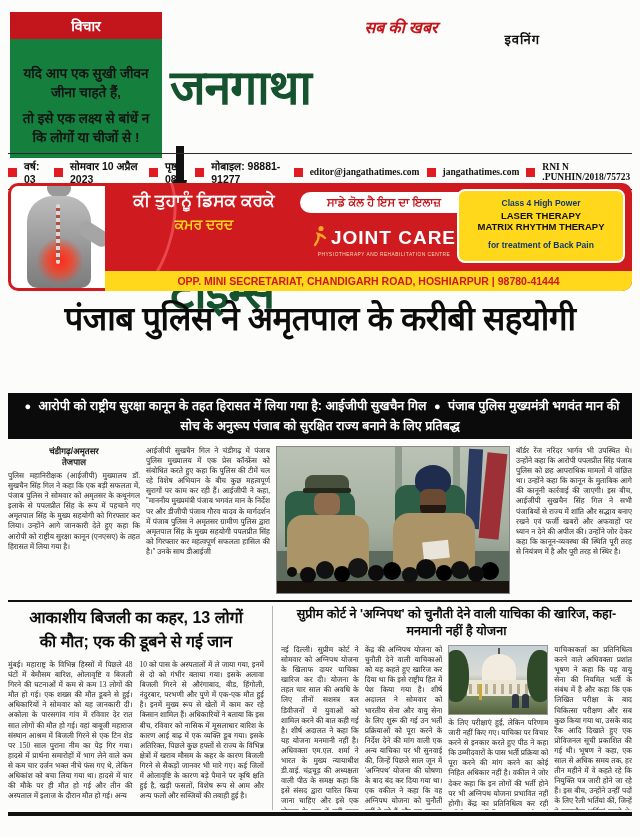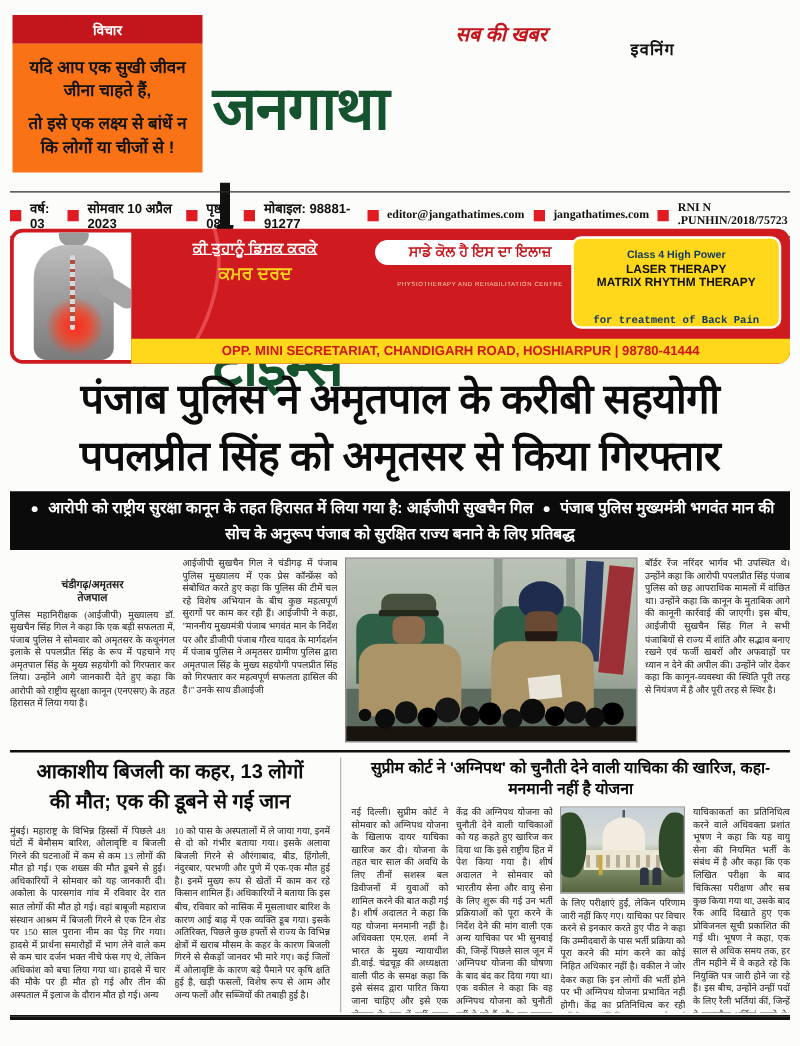--- a/index.html
+++ b/index.html
@@ -4,23 +4,23 @@
 <style>
   * { margin:0; padding:0; box-sizing:border-box; }
   html,body { background:#e9e9e9; }
   .page {
     position:relative; width:640px; height:837px; margin:0 auto;
     background:#fcfcfa; overflow:hidden;
     font-family:"Liberation Serif","DejaVu Serif",serif; color:#1c1c1c;
   }
   
   .thought-box { position:absolute; left:10px; top:12px; width:152px; }
-  .tb-title { background:#c3161c; color:#fff; text-align:center; font-family:Liberation Serif, serif;
-    font-weight:700; font-size:11px; padding:4px 0; }
-  .tb-body { background:#f97316; padding:9px 5px 11px; text-align:center;
+  .tb-title { background:#c3161c; color:#fff; text-align:center; font-family:Liberation Sans, sans-serif;
+    font-weight:700; font-size:14px; padding:4px 0; }
+  .tb-body { background:#15803d; padding:25px 5px 11px; text-align:center;
     font-family:"Liberation Sans","DejaVu Sans",sans-serif; font-weight:700; font-size:13.5px; line-height:19px; color:#141414; }
   .tb-body .tb-line2 { margin-top:7px; }
   
   .masthead { position:absolute; left:170px; top:16px; width:462px; height:132px;text-align:center; }
   .tagline { color:#c3161c; font-style:italic; font-weight:700; font-size:16px; }
   .edition { position:absolute; right:92px; top:14px; font-family:"Liberation Sans","DejaVu Sans",sans-serif;
     font-weight:800; font-size:13px; color:#121212; letter-spacing:1px; }
   .paper-title { margin-top:6px; display:flex; align-items:flex-start; gap:0;
     font-family:"Liberation Sans","DejaVu Sans",sans-serif; font-weight:900; font-size:48px;
     letter-spacing:-1px; color:#14532d; line-height:88px; white-space:nowrap;flex-direction:column; }
@@ -40,51 +40,51 @@
     background:linear-gradient(180deg,#bdbdbd,#8d8d8d 70%,#7c7c7c); border-radius:26px 26px 10px 10px; }
   .back-head { position:absolute; left:36px; top:-8px; width:24px; height:20px; background:#9a9a9a; border-radius:50%; }
   .back-arm { position:absolute; left:66px; top:40px; width:34px; height:16px; background:#a5a5a5; border-radius:10px; transform:rotate(32deg); }
   .back-glow { position:absolute; left:26px; top:52px; width:46px; height:46px;
     background:radial-gradient(circle,#ff2a1a 0%, rgba(255,60,30,.75) 38%, rgba(255,60,30,0) 72%); }
   .back-spine { position:absolute; left:45px; top:18px; width:4px; height:60px;
     background:repeating-linear-gradient(#d9d9d9 0 4px, #b05040 4px 7px); border-radius:2px; }
   .ad-arc { position:absolute; left:84px; top:-24px; width:80px; height:150px; border:3px solid #e8474d;
     border-radius:50%; border-left-color:transparent; border-bottom-color:transparent; transform:rotate(18deg); }
   .ad-punjabi { position:absolute; left:112px; top:8px; width:168px; text-align:center; color:#fff; }
-  .adp-l1 { font-weight:700; font-size:12px;text-decoration:underline; }
+  .adp-l1 { font-weight:700; font-size:17px; }
   .adp-l2 { font-weight:900; font-size:14px; color:#ffd21c; line-height:26px; }
   .adp-l3 { font-weight:700; font-size:12px;margin-top:40px; }
   .ad-claim { position:absolute; left:292px; top:9px; width:168px; background:#fff; border-radius:14px;
     color:#c3161c; font-weight:800; font-size:11.5px; text-align:center; padding:4px 2px; }
   .ad-brand { position:absolute; left:292px; top:42px; width:168px; text-align:center; color:#fff; }
   .brand-row { display:flex; justify-content:center; align-items:center; gap:3px; }
   .brand-name { font-weight:900; font-size:19px; letter-spacing:1px; }
   .brand-sub { font-size:4.8px; color:#f3dfb2; letter-spacing:.5px; margin-top:1px; }
   .ad-offer { position:absolute; right:7px; top:6px; width:168px; height:74px; background:#ffd81b;
     border:2px solid #fff; border-radius:8px; text-align:center; padding-top:7px; }
   .offer-l1 { font-size:8.5px; font-weight:700; color:#123a66; }
   .offer-l2 { font-size:9.5px; font-weight:900; color:#101010; margin-top:2px; }
   .offer-l3 { font-size:9.5px; font-weight:900; color:#101010; }
-  .offer-l4 { font-size:8.5px; font-weight:700; color:#123a66; margin-top:19px;font-family:Liberation Mono, monospace; }
+  .offer-l4 { font-size:8.5px; font-weight:700; color:#123a66; margin-top:8px; }
   .ad-address { position:absolute; left:97px; right:0; bottom:0; height:20px; background:#ffd81b;
     color:#d0151b; font-weight:800; font-size:10.5px; text-align:center; line-height:20px; }
   
   .lead-headline { position:absolute; top:296px; left:4px; right:4px; text-align:center;
     font-family:"Liberation Sans","DejaVu Sans",sans-serif; font-weight:900; font-size:33px;
     line-height:46px; color:#0c0c0c; letter-spacing:-.5px; }
   .subhead-box { position:absolute; top:393px; left:8px; right:8px; background:#0b0b0b; color:#fff;
     text-align:center; font-family:"Liberation Sans","DejaVu Sans",sans-serif; font-weight:700;
     font-size:12.5px; line-height:20px; padding:3px 8px; }
   .subhead-box .dot { color:#fff; font-size:11px; margin:0 4px; }
   
   .bt { font-size:7.4px; line-height:10.1px; text-align:justify; color:#1c1c1c; overflow:hidden; }
   .dateline { text-align:center; font-family:"Liberation Sans","DejaVu Sans",sans-serif;
     font-weight:800; font-size:8.5px; line-height:11px; margin-bottom:3px; }
   .top-story { position:absolute; top:446px; left:8px; right:8px; height:150px; display:flex; gap:6px; }
-  .ts-col1 { width:132px;margin-top:16px; } .ts-col2 { width:124px; } .ts-col3 { flex:1; }
+  .ts-col1 { width:132px; } .ts-col2 { width:124px; } .ts-col3 { flex:1; }
   .ts-col1 .bt, .ts-col2 .bt, .ts-col3 .bt { height:100%; }
   
   .photo-press { position:relative; width:234px; height:148px; overflow:hidden;
     background:linear-gradient(180deg,#b9c2b4 0%,#a6b0a1 55%,#77857a 100%); border:1px solid #888; }
   .pp-panel { position:absolute; left:0; right:0; bottom:0; height:42px; background:#5d6b5f; }
   .pp-pillar { position:absolute; top:0; bottom:40px; width:7px; background:#8d9a8c; }
   .pp-chair { position:absolute; width:70px; height:56px; background:#2f5e46; border-radius:12px 12px 0 0; }
   .pp-cap { position:absolute; width:44px; height:15px; background:#46503c; border-radius:8px 8px 2px 2px; }
   .pp-visor { position:absolute; width:48px; height:5px; background:#23281c; border-radius:2px; }
   .pp-face { position:absolute; width:26px; height:22px; background:#8f6b4e; border-radius:7px; }
@@ -187,34 +187,42 @@
       <div class="back-spine"></div>
     </div>
     <div class="ad-arc"></div>
     <div class="ad-punjabi">
       <div class="adp-l1">ਕੀ ਤੁਹਾਨੂੰ ਡਿਸਕ ਕਰਕੇ</div>
       <div class="adp-l2">ਕਮਰ ਦਰਦ</div>
       <div class="adp-l3">ਰਹਿੰਦਾ ਹੈ ?</div>
     </div>
     <div class="ad-claim">ਸਾਡੇ ਕੋਲ ਹੈ ਇਸ ਦਾ ਇਲਾਜ਼</div>
     <div class="ad-brand">
+      <div class="brand-row">
+        <span>
+          <svg width="16" height="22" viewBox="0 0 16 22">
+            <circle cx="9" cy="3.5" r="2.6" fill="#f5a623"></circle>
+            <path d="M3 20 Q8 13 6 9 Q10 10 13 13" stroke="#f5a623" stroke-width="2.4" fill="none" stroke-linecap="round"></path>
+          </svg>
+        </span>
+        <span class="brand-name">JOINT CARE</span>
+      </div>
       <div class="brand-sub">PHYSIOTHERAPY AND REHABILITATION CENTRE</div>
     </div>
     <div class="ad-offer">
       <div class="offer-l1">Class 4 High Power</div>
       <div class="offer-l2">LASER THERAPY</div>
       <div class="offer-l3">MATRIX RHYTHM  THERAPY</div>
       <div class="offer-l4">for treatment of Back Pain</div>
     </div>
     <div class="ad-address">OPP. MINI SECRETARIAT, CHANDIGARH ROAD, HOSHIARPUR | 98780-41444</div>
   </div>
 
   <div class="lead-headline">
     <div>पंजाब पुलिस ने अमृतपाल के करीबी सहयोगी</div>
-    <div>पपलप्रीत सिंह को अमृतसर से किया गिरफ्तार</div>
   </div>
 
   <div class="subhead-box">
     <span class="dot">●</span>
     <span>आरोपी को राष्ट्रीय सुरक्षा कानून के तहत हिरासत में लिया गया है: आईजीपी सुखचैन गिल</span>
     <span class="dot">●</span>
     <span>पंजाब पुलिस मुख्यमंत्री भगवंत मान की सोच के अनुरूप पंजाब को सुरक्षित राज्य बनाने के लिए प्रतिबद्ध</span>
   </div>
 
   <div class="top-story">

